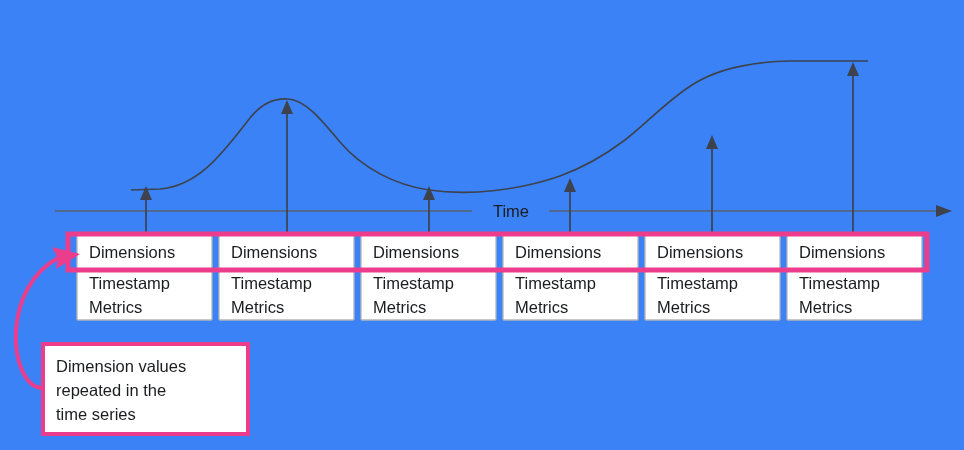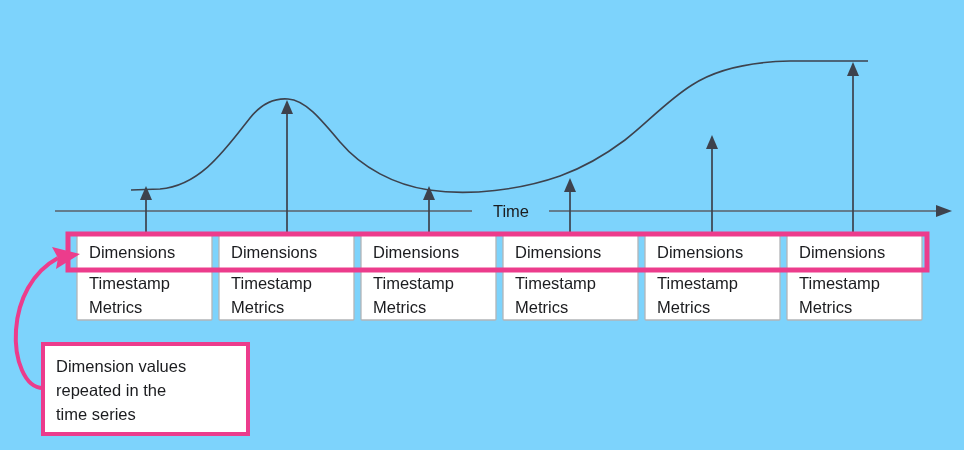--- a/index.html
+++ b/index.html
@@ -8,21 +8,21 @@
     background: #ffffff;
   }
   body {
     font-family: "Liberation Sans", sans-serif;
     -webkit-font-smoothing: antialiased;
   }
   #stage {
     position: relative;
     width: 964px;
     height: 450px;
-    background: #7dd3fc;
+    background: #3b82f6;
     overflow: hidden;
   }
   #diagram-svg {
     position: absolute;
     left: 0;
     top: 0;
     width: 964px;
     height: 450px;
   }
   .box-label {

